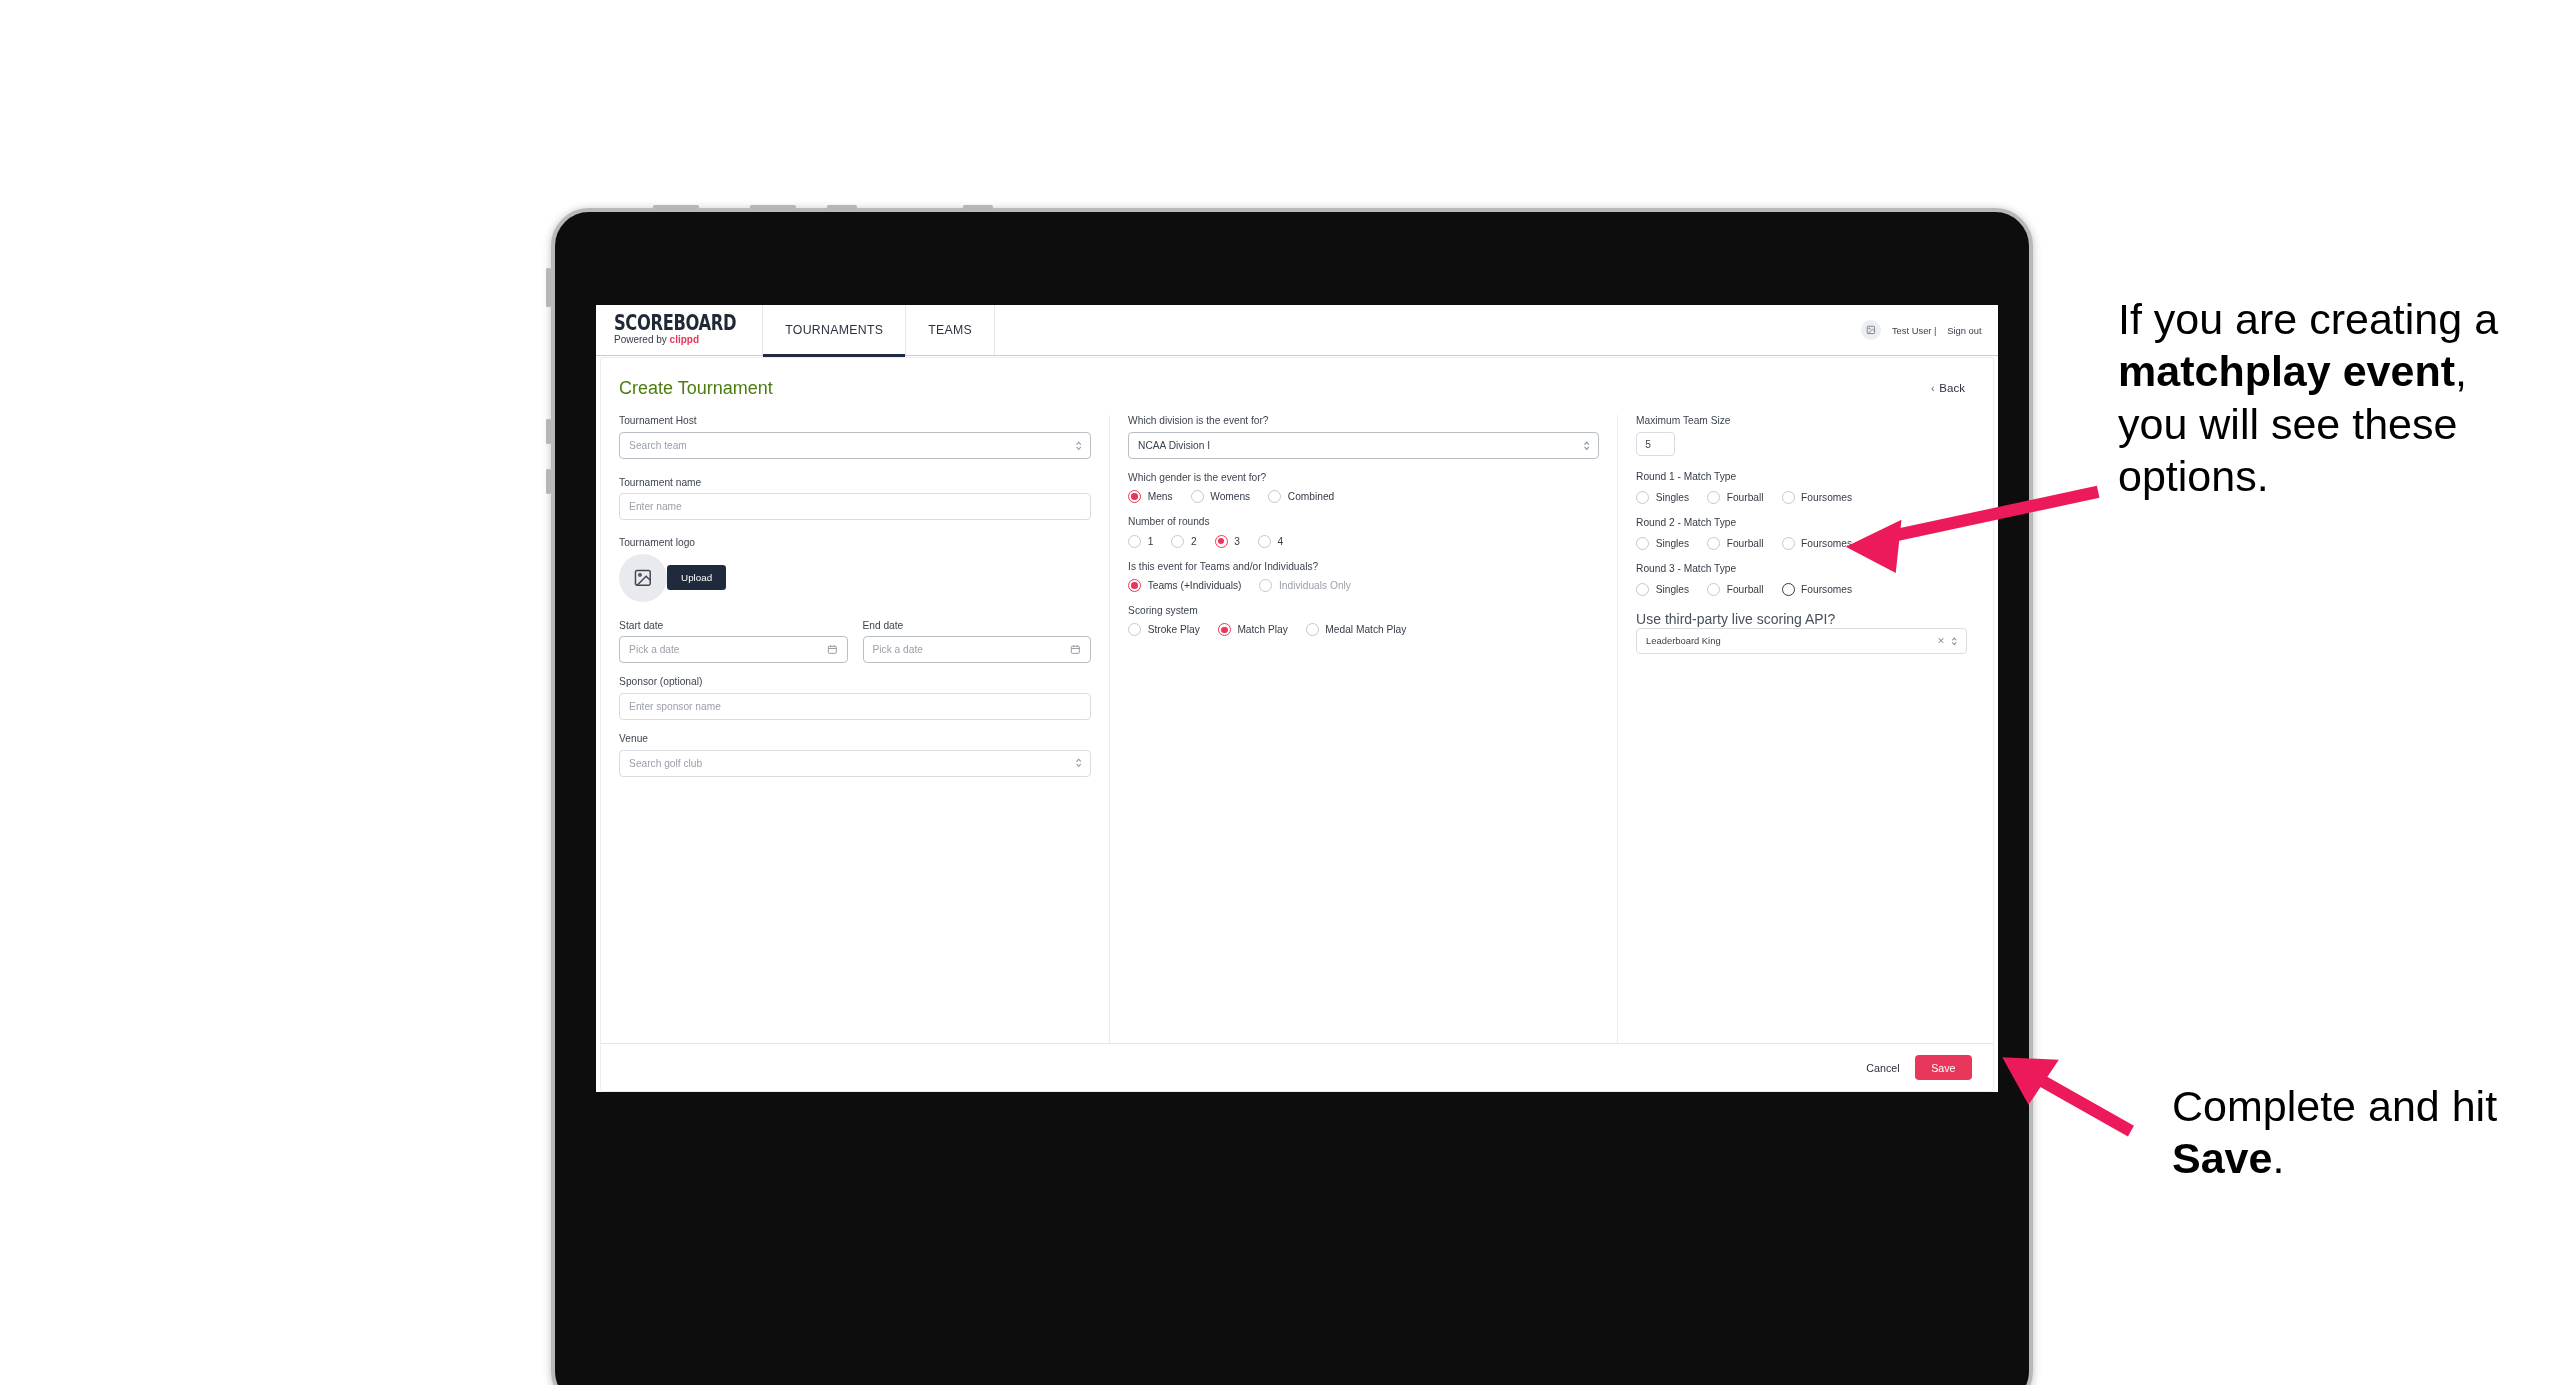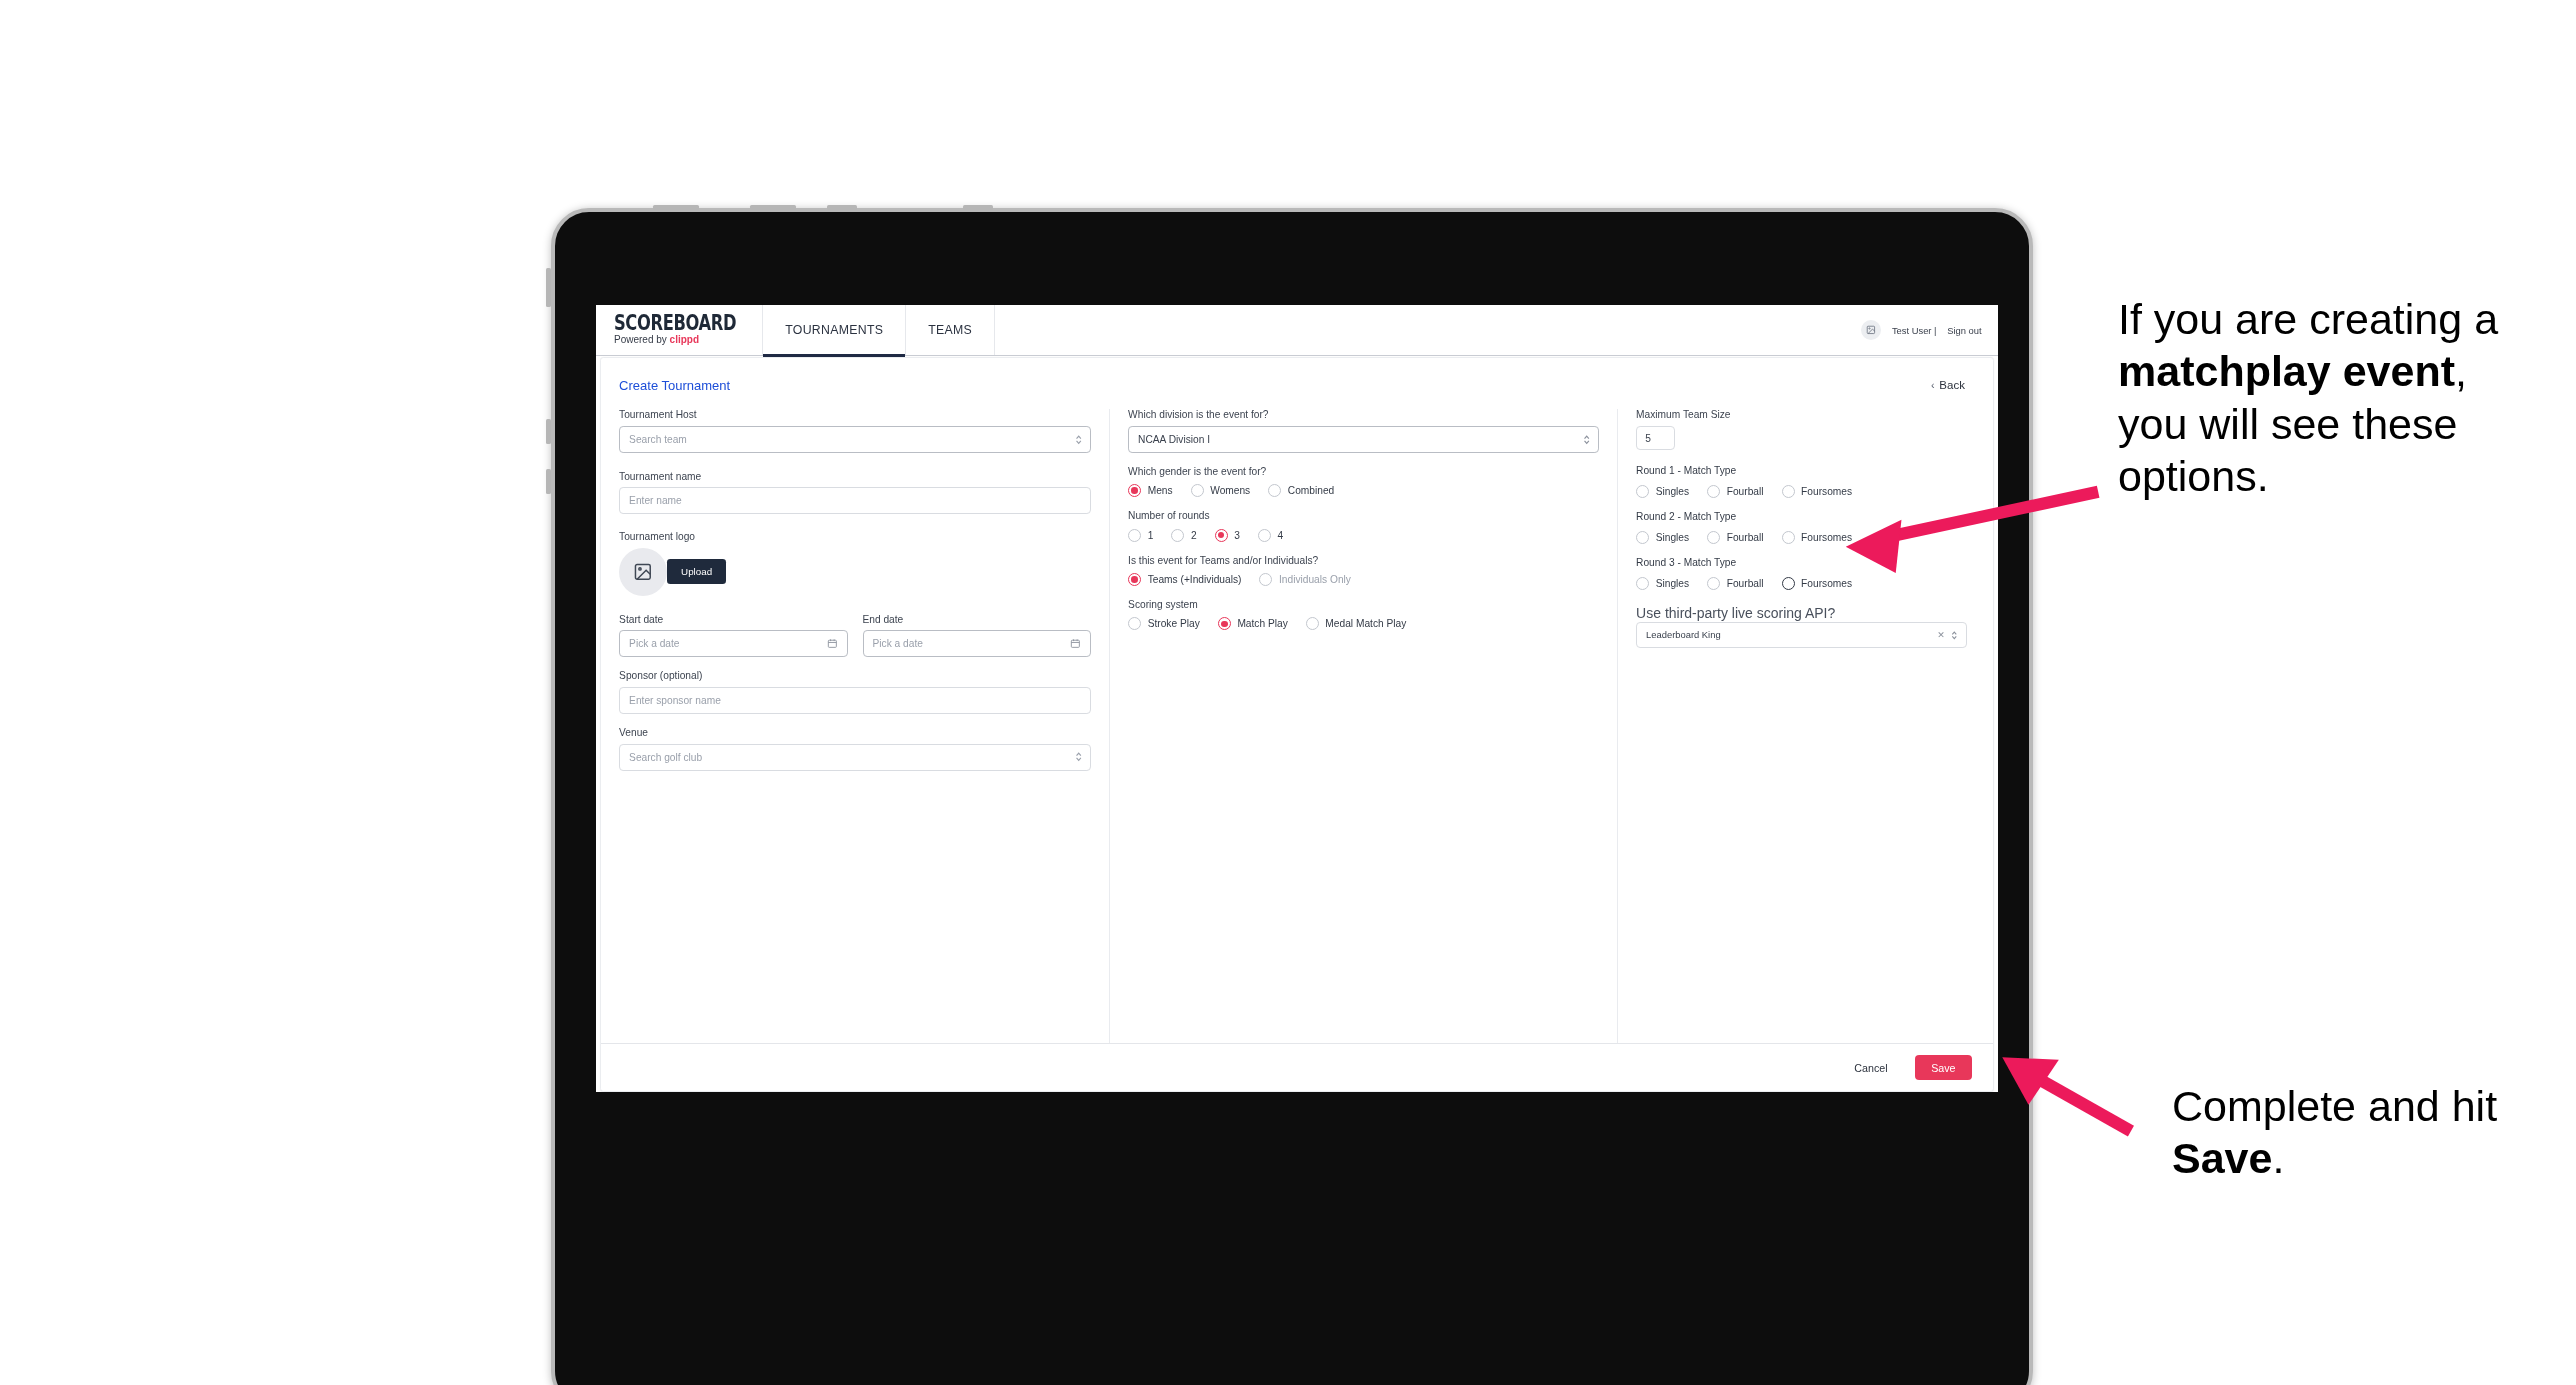--- a/index.html
+++ b/index.html
@@ -88,21 +88,21 @@
     background:#fff;
     border:0.8px solid #ebedf0;
     border-radius:3.3px;
     display:flex; flex-direction:column;
     box-shadow: 0 0.8px 1.6px rgba(0,0,0,.04);
   }
   .page-head {
     display:flex; align-items:center; justify-content:space-between;
     padding: 19.7px 28px 16.4px 18px;
   }
-  .page-title { font-size:13px; color:#1d4ed8; }
+  .page-title { font-size:18px; color:#4d7c0f; }
   .back-link { display:flex; align-items:center; gap:4.9px; font-size:11.5px; color:#2c323d; }
   .chev { font-size:10.7px; color:#5a6170; }
 
   .cols {
     flex:1; display:flex;
     padding: 0 8.2px 0 0;
     min-height:0;
   }
   .col {
     padding: 0 18px 0 18px;
@@ -171,21 +171,21 @@
   .tiny-input {
     width:39px; height:24.6px; border:0.8px solid #d9dce1; border-radius:4.1px;
     display:flex; align-items:center; padding:0 8.2px; font-size:10.2px; color:#3a414d;
   }
 
   
   .page-foot {
     border-top:0.8px solid #e4e6ea;
     height:48px;
     display:flex; align-items:center; justify-content:flex-end;
-    gap:19px; padding-right:21px;
+    gap:7px; padding-right:21px;
   }
   .cancel-btn { font-size:10.7px; color:#2c323d; padding:4.9px 8.2px; }
   .save-btn {
     background:#e8375a; color:#fff; font-size:10.7px;
     padding:6.6px 16.4px; border-radius:4.1px;
   }
 
   
   .anno {
     position:absolute;

